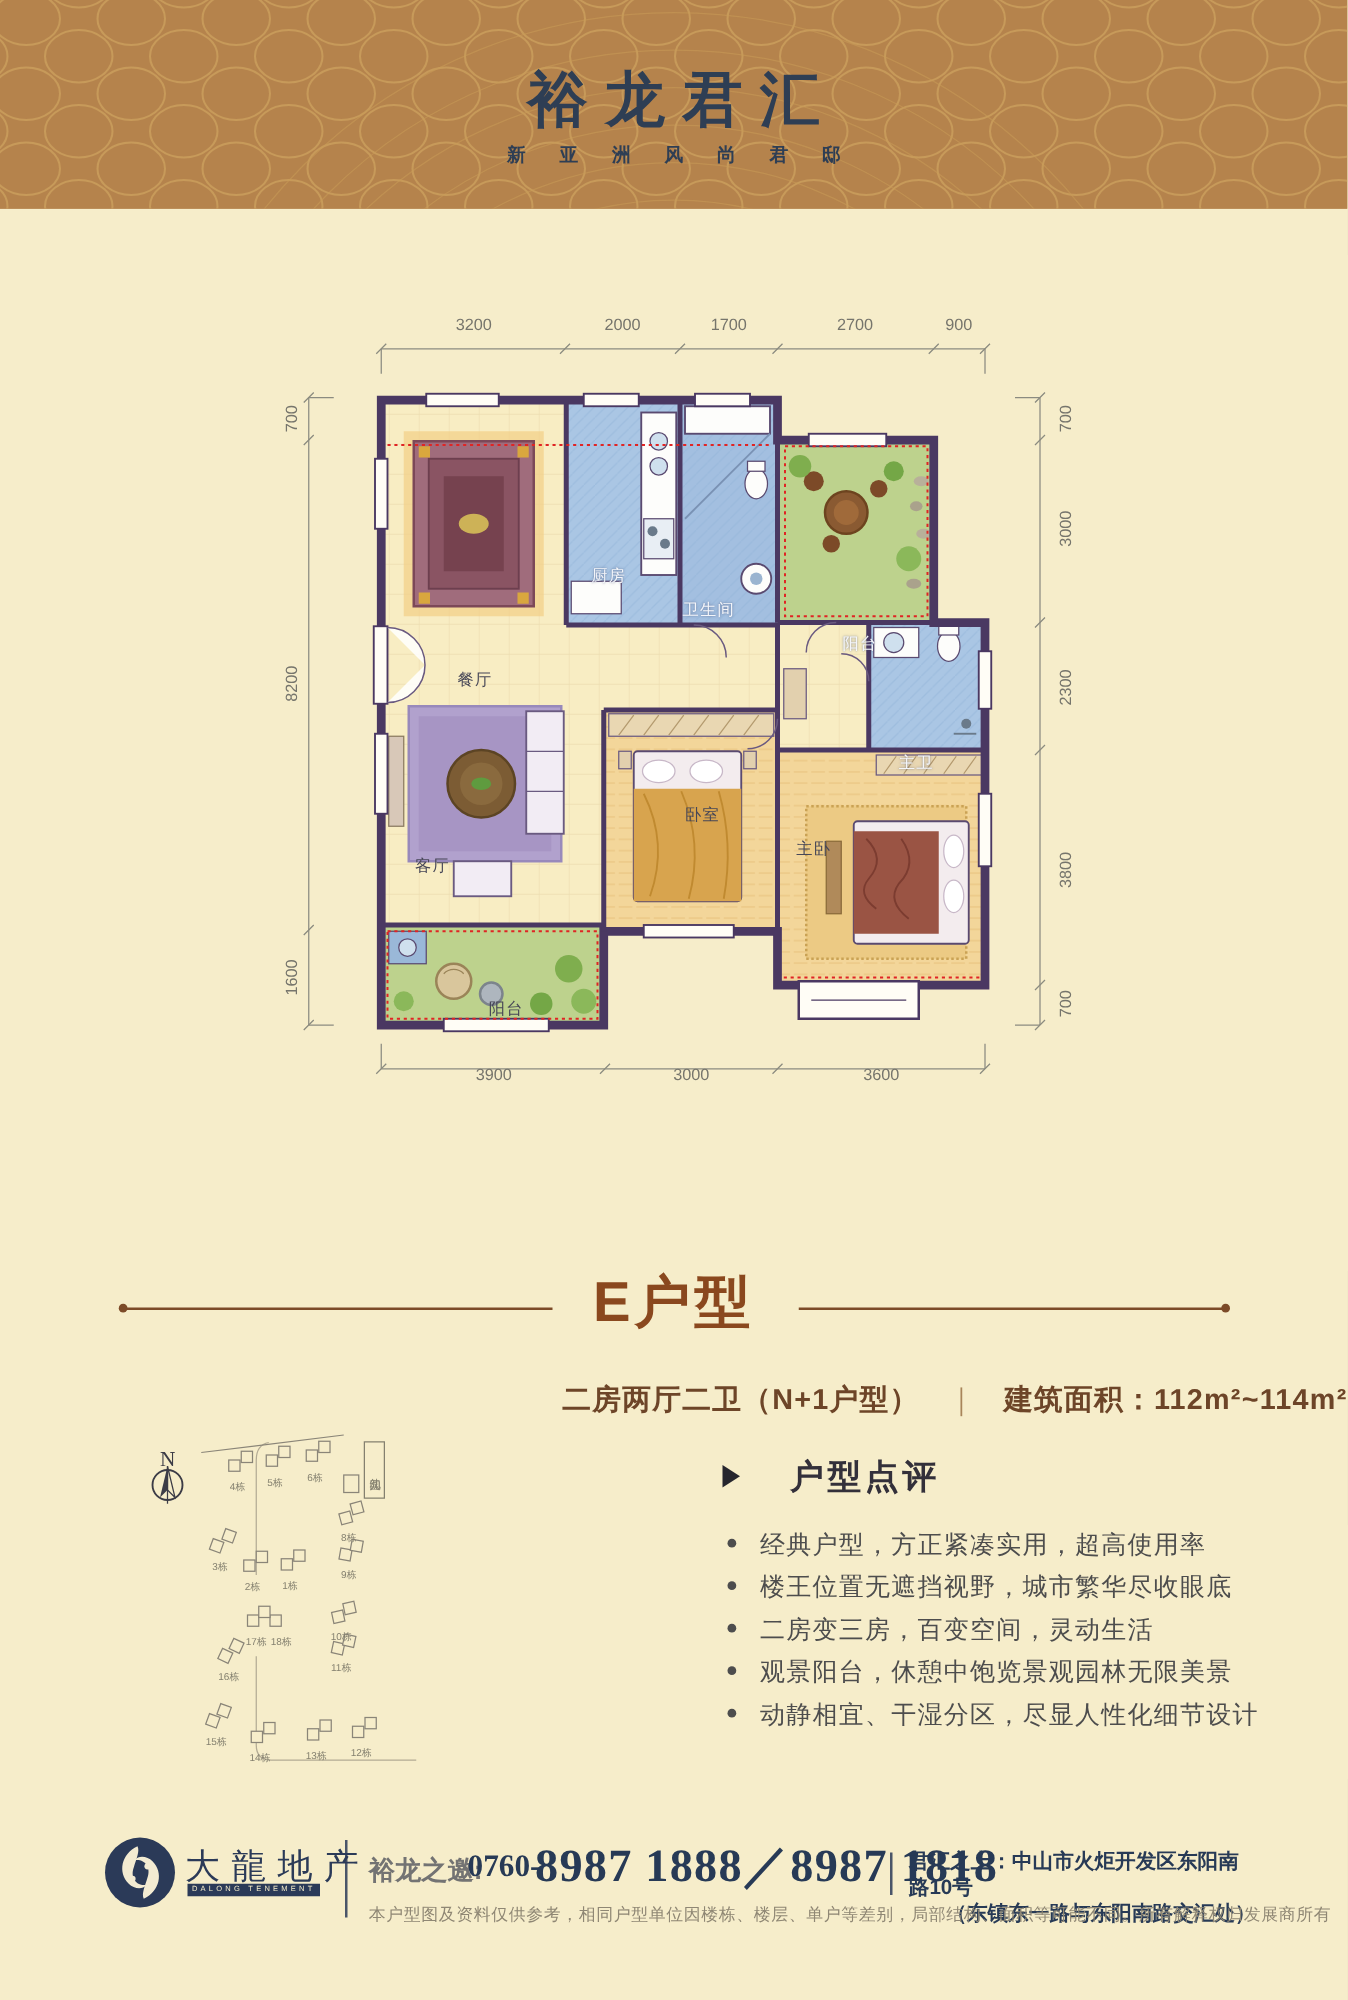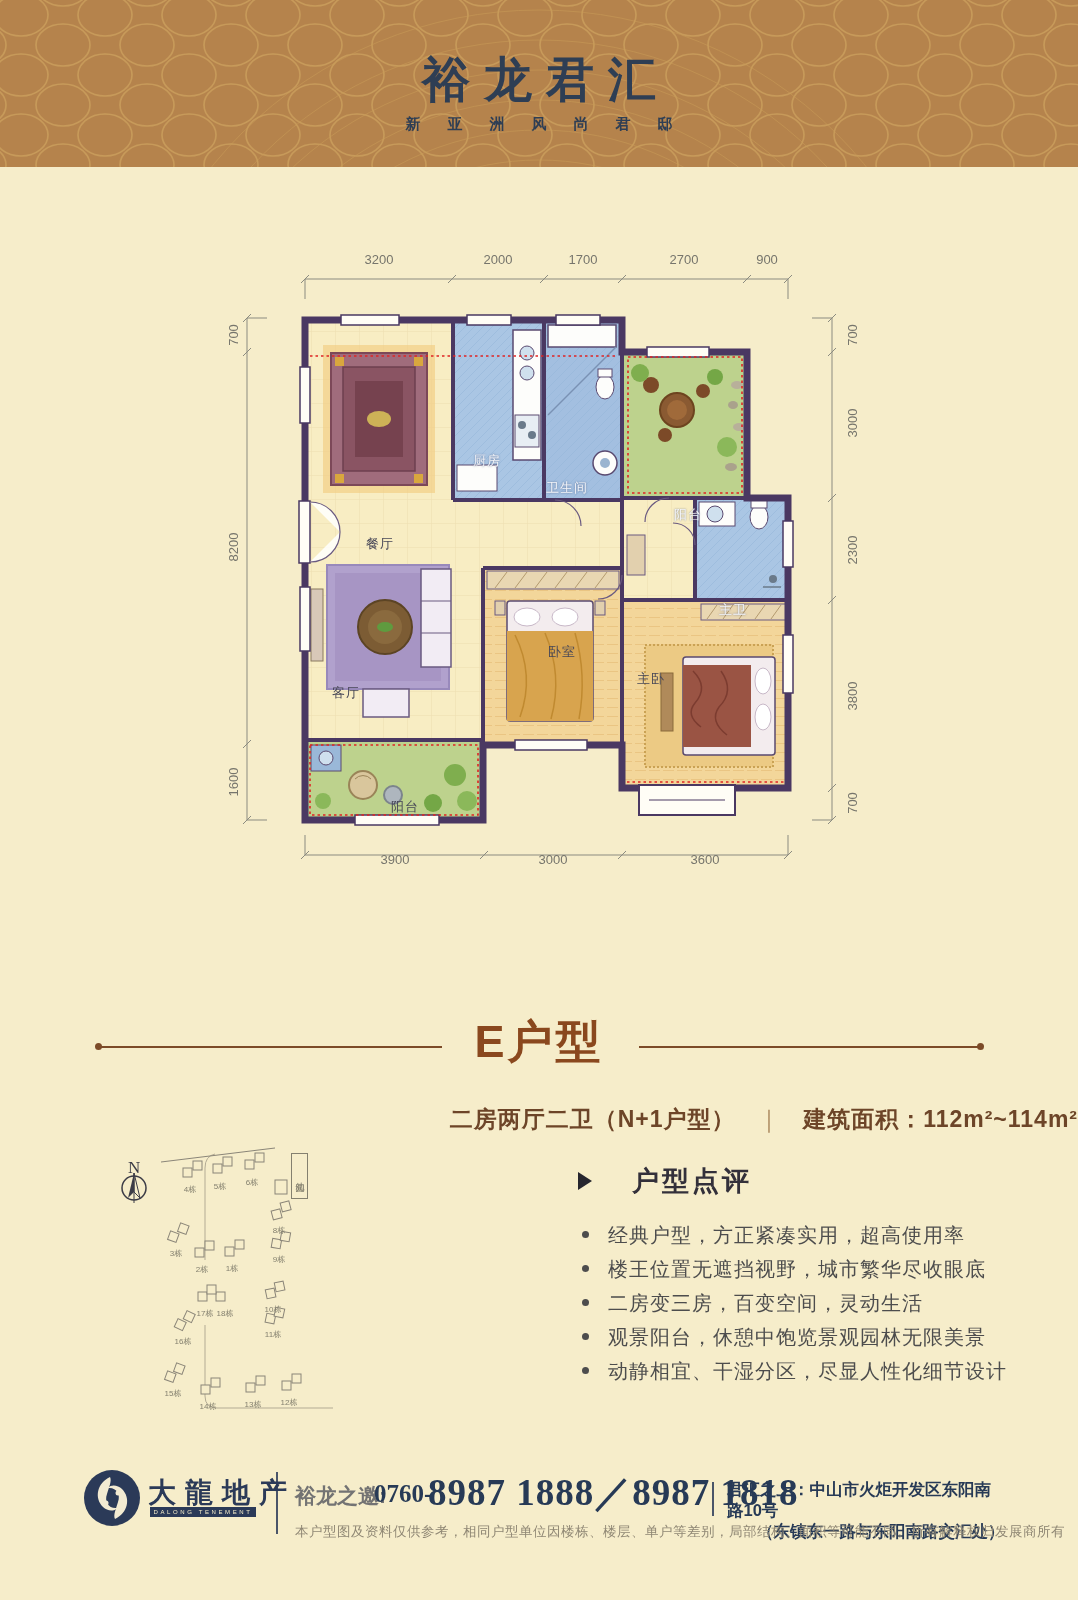--- a/index.html
+++ b/index.html
@@ -34,21 +34,21 @@
     color:#fff;font-size:14px;font-weight:bold;text-align:center;line-height:26px;}
   
   .comments-head{position:absolute;left:578px;top:1163px;display:flex;align-items:center;}
   .arrow-right{width:0;height:0;border-left:14px solid #26262e;border-top:9px solid transparent;border-bottom:9px solid transparent;margin-right:16px;}
   .comments-title{font-size:27px;font-weight:bold;color:#33303a;letter-spacing:3px;margin-left:24px;}
   .comment-item{position:absolute;left:578px;font-size:20px;color:#4d4d4d;letter-spacing:1px;white-space:nowrap;}
   .comment-item::before{content:"";position:absolute;left:4px;top:9px;width:7px;height:7px;border-radius:50%;background:#4d4d4d;}
   .comment-item span{margin-left:30px;}
   
   .brand-cn{position:absolute;left:148px;top:1474px;font-family:"Liberation Serif",serif;
-    font-size:28px;font-weight:bold;color:#2b3a58;letter-spacing:9px;white-space:nowrap;}
+    font-size:28px;font-weight:normal;color:#2b3a58;letter-spacing:9px;white-space:nowrap;}
   .brand-bar{position:absolute;left:150px;top:1507px;width:106px;height:10px;background:#2b3a58;
     color:#f6edca;font-size:6px;letter-spacing:2.6px;text-align:center;line-height:10px;white-space:nowrap;}
   .vdiv{position:absolute;width:2px;background:#2b3a58;opacity:.85;}
   .invite-label{position:absolute;left:295px;top:1482px;font-size:21px;font-weight:bold;color:#737373;}
   .phone-prefix{position:absolute;left:374px;top:1480px;font-family:"Liberation Serif",serif;font-size:25px;font-weight:bold;color:#273a56;}
   .phone-big{position:absolute;left:428px;top:1468px;font-family:"Liberation Serif",serif;font-size:37px;font-weight:bold;color:#273a56;letter-spacing:1px;white-space:nowrap;}
   .addr{position:absolute;left:727px;top:1479px;width:280px;font-size:16.5px;font-weight:bold;color:#273a56;line-height:21px;}
   .addr .line2{padding-left:30px;}
   .disclaimer{position:absolute;left:295px;top:1523px;width:720px;font-size:13.5px;color:#8f8774;letter-spacing:.5px;white-space:nowrap;}
 </style>

